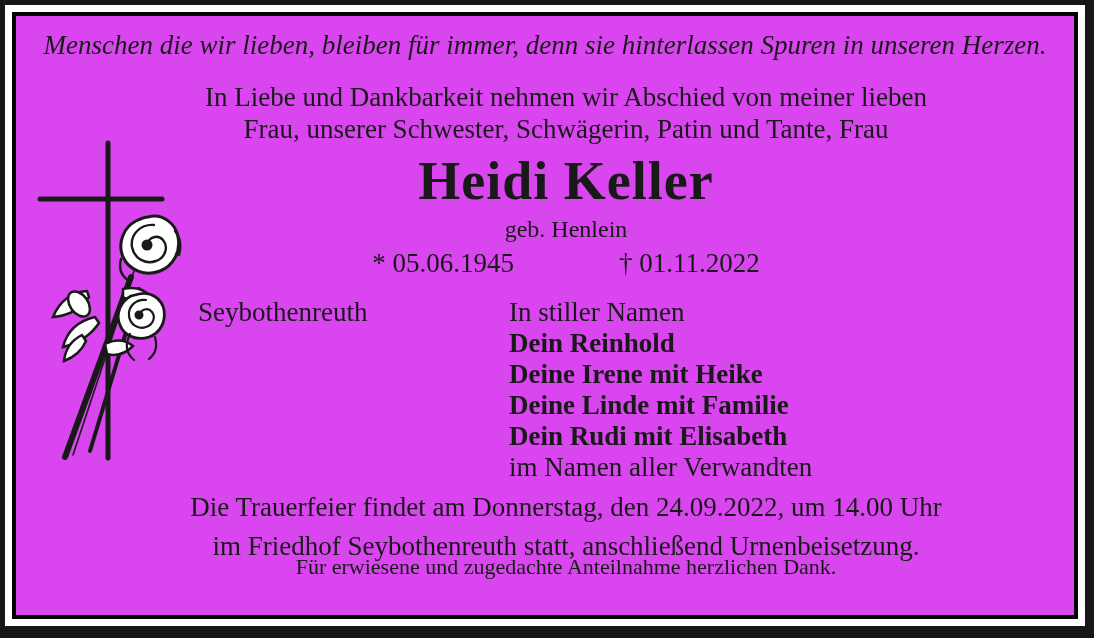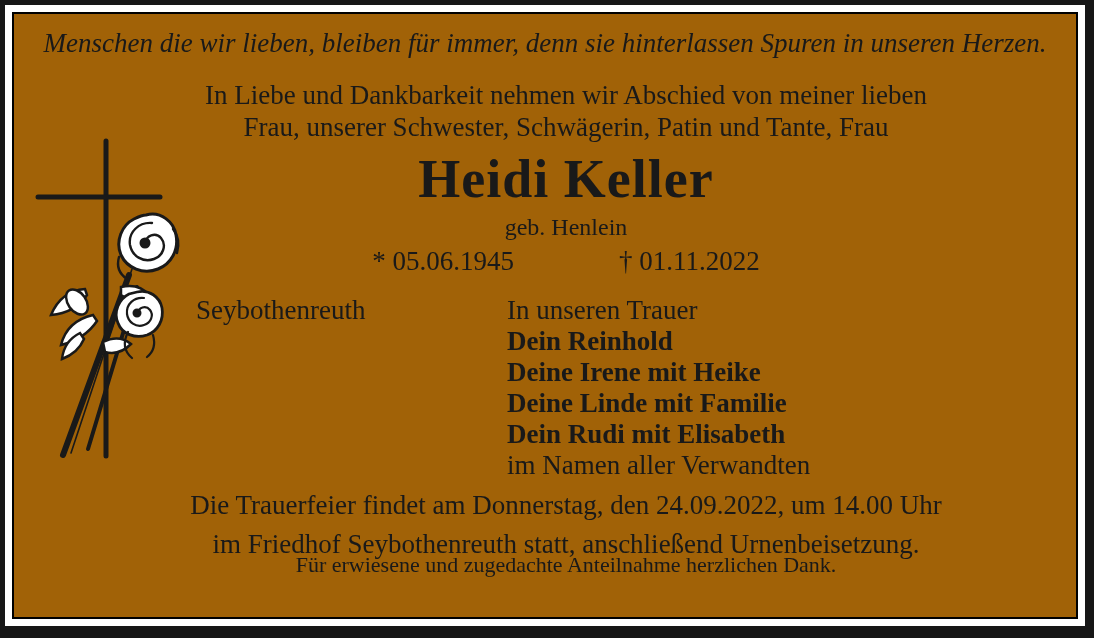--- a/index.html
+++ b/index.html
@@ -9,22 +9,22 @@
     font-family: "Liberation Serif", "DejaVu Serif", serif;
     color: #191919;
     overflow: hidden;
   }
   .sheet {
     position: absolute; left: 5px; top: 5px; right: 9px; bottom: 12px;
     background: #ffffff;
   }
   .inner {
     position: absolute; inset: 7px;
-    border: 2px solid #000000;
-    background: #a16207;
+    border: 4px solid #000000;
+    background: #d946ef;
   }
   .line {
     position: absolute; left: 0; width: 100%;
     text-align: center; white-space: nowrap;
   }
   .shifted { left: 42px; width: calc(100% - 42px); }
   .quote   { top: 14px;  font-size: 27px; font-style: italic; }
   .intro1  { top: 66px;  font-size: 27px; }
   .intro2  { top: 98px;  font-size: 27px; }
   .name    { top: 134px; font-size: 54px; font-weight: bold; letter-spacing: 1px; }
@@ -63,21 +63,21 @@
     <div class="line shifted intro2">Frau, unserer Schwester, Schwägerin, Patin und Tante, Frau</div>
     <div class="line shifted maiden">geb. Henlein</div>
 
     <div class="line shifted dates">
       <span class="birth">* 05.06.1945</span><span>† 01.11.2022</span>
     </div>
 
     <div class="city">Seybothenreuth</div>
 
     <div class="mourners">
-      <div>In unseren Trauer</div>
+      <div>In stiller Namen</div>
       <div class="bold">Dein Reinhold</div>
       <div class="bold">Deine Irene mit Heike</div>
       <div class="bold">Deine Linde mit Familie</div>
       <div class="bold">Dein Rudi mit Elisabeth</div>
       <div>im Namen aller Verwandten</div>
     </div>
 
     <div class="line shifted funeral1">Die Trauerfeier findet am Donnerstag, den 24.09.2022, um 14.00 Uhr</div>
     <div class="line shifted funeral2">im Friedhof Seybothenreuth statt, anschließend Urnenbeisetzung.</div>
     <div class="line shifted thanks">Für erwiesene und zugedachte Anteilnahme herzlichen Dank.</div>

